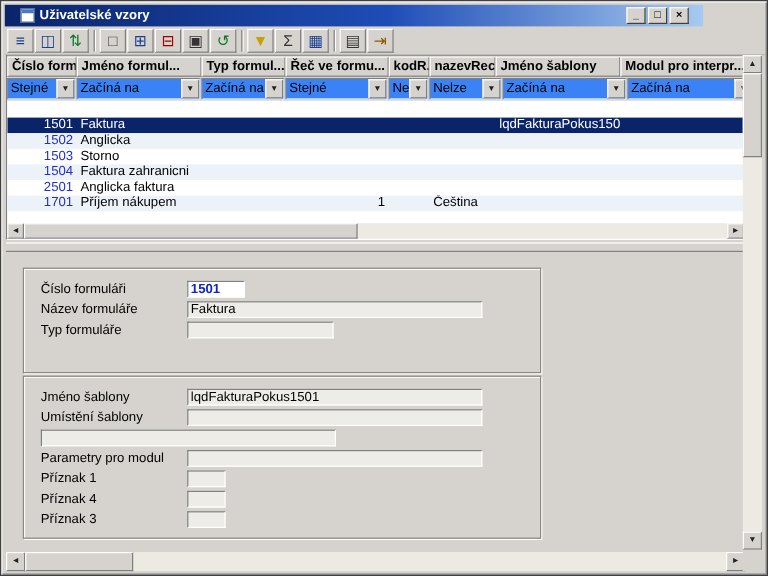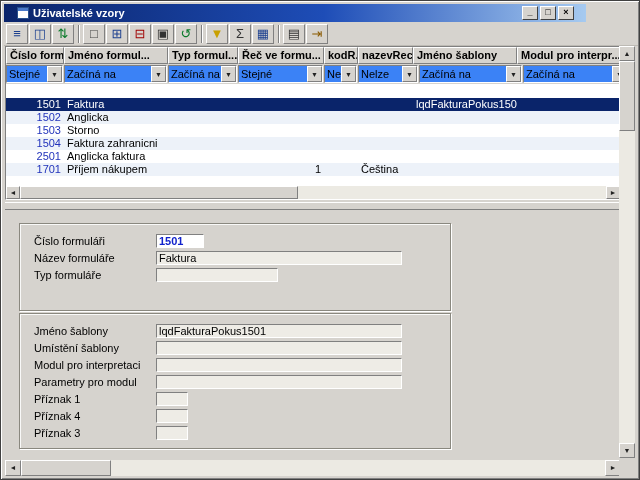--- a/index.html
+++ b/index.html
@@ -263,21 +263,20 @@
     <div class="dgroup g2">
       <div class="drow first">
         <span class="dlabel">Jméno šablony</span>
         <span class="dfield w-lg">lqdFakturaPokus1501</span>
       </div>
       <div class="drow">
         <span class="dlabel">Umístění šablony</span>
         <span class="dfield w-lg"></span>
       </div>
       <div class="drow">
-        <span class="dlabel">Modul pro interpretaci</span>
         <span class="dfield w-lg"></span>
       </div>
       <div class="drow">
         <span class="dlabel">Parametry pro modul</span>
         <span class="dfield w-lg"></span>
       </div>
       <div class="drow">
         <span class="dlabel">Příznak 1</span>
         <span class="dfield w-xs"></span>
       </div>

